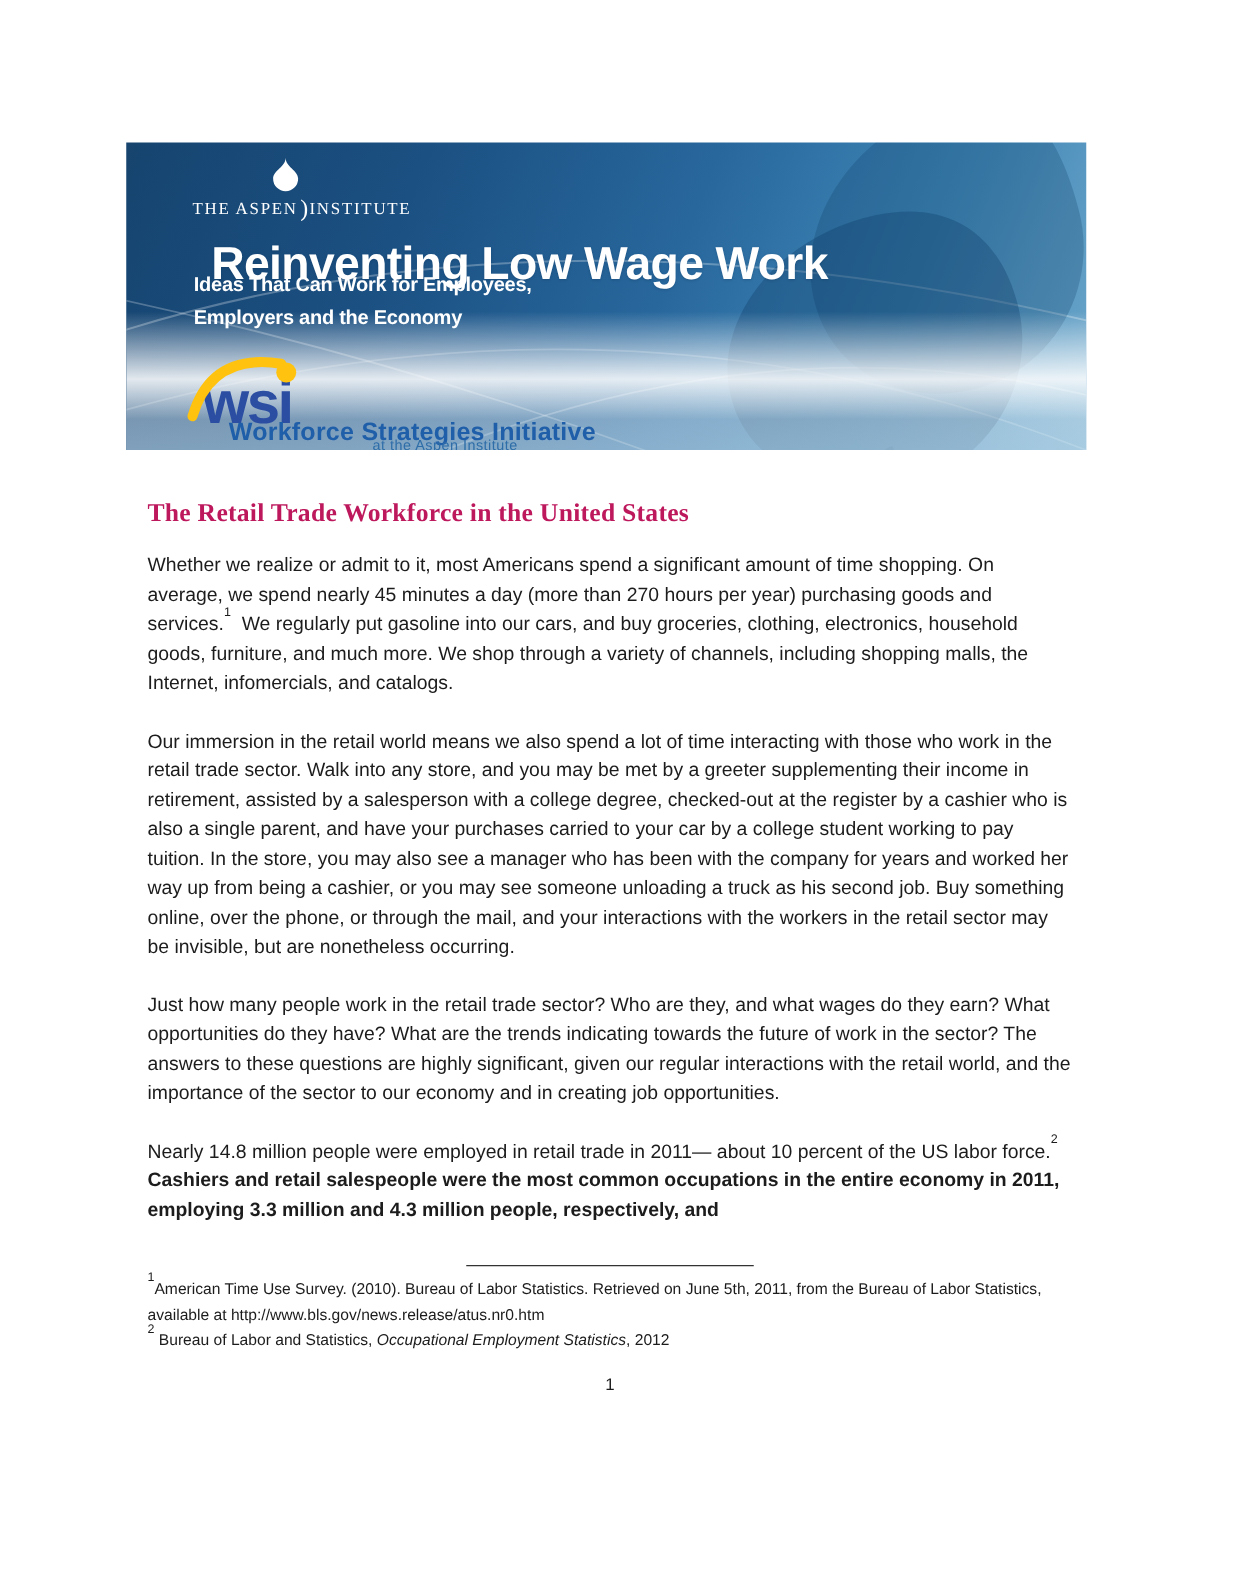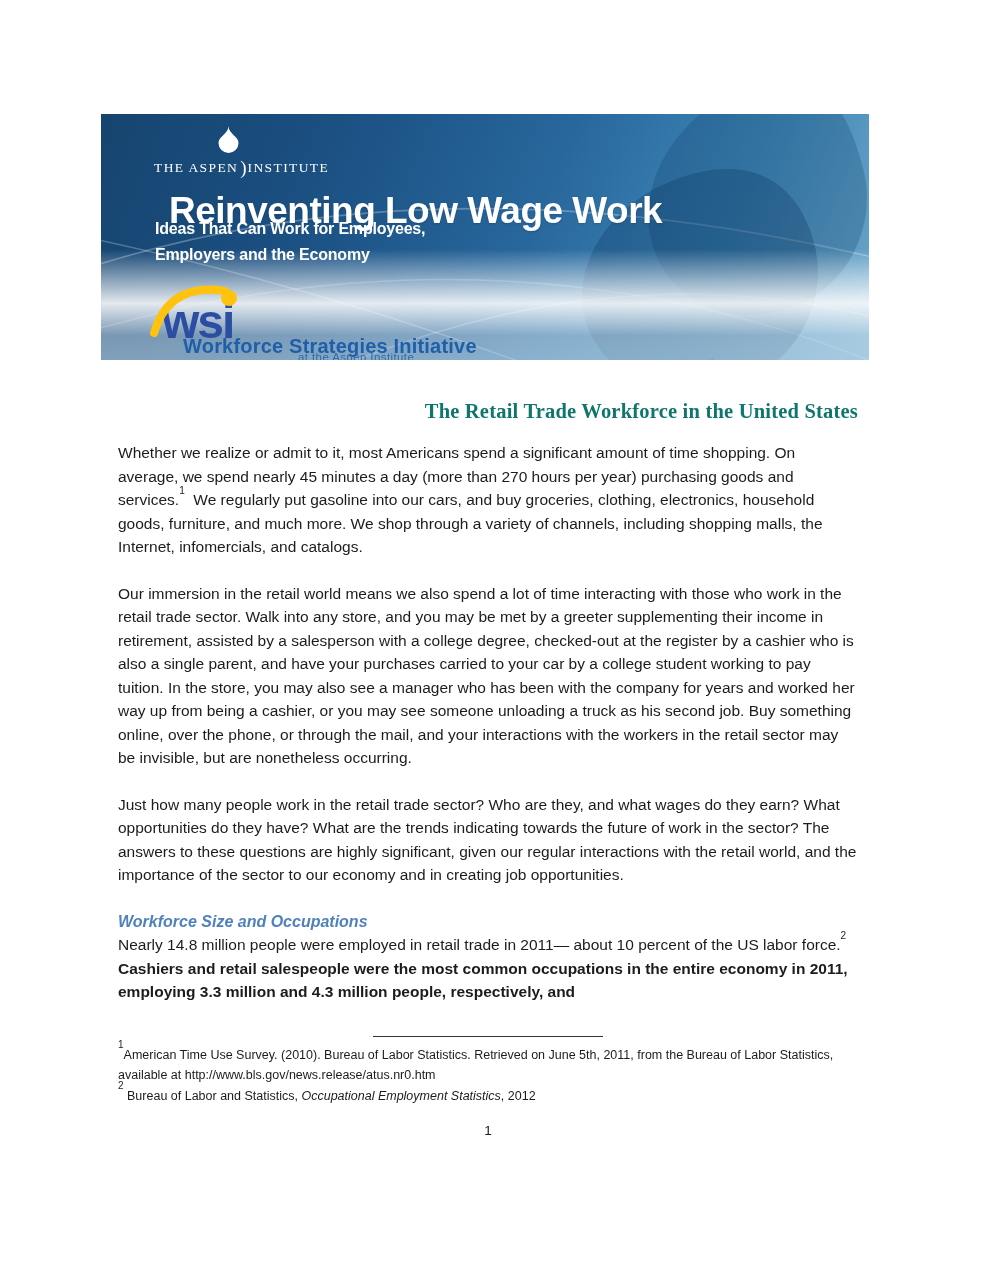--- a/index.html
+++ b/index.html
@@ -50,23 +50,23 @@
     color:#1F5EA8;font-size:20px;font-weight:bold;letter-spacing:0.2px;
   }
   .wsi-tagline{
     position:absolute;left:101px;top:73px;white-space:nowrap;
     color:#2E6DA8;font-family:Liberation Sans, sans-serif;font-size:11.5px;letter-spacing:0.4px;margin-left:48px;
   }
 
   
   .content{position:absolute;left:118px;top:398px;width:740px;}
   .doc-title{
-    margin:0 0 16px 0;text-align:right;
+    margin:0 0 16px 0;text-align:left;
     font-family:"Liberation Serif",serif;font-weight:bold;font-size:20.5px;
-    letter-spacing:0.2px;color:#0f766e;line-height:27px;
+    letter-spacing:0.2px;color:#be185d;line-height:27px;
   }
   .para{margin:0 0 23px 0;font-size:15.5px;line-height:23.5px;color:#1c1c1c;}
   .para:last-of-type{margin-bottom:0;}
   sup.note{font-size:10px;line-height:0;position:relative;top:-5px;}
   .section-heading{
     margin:0;font-size:16px;font-style:italic;color:#4F81BD;line-height:23.5px;
   }
   .bold-run{font-weight:bold;}
   .footnote-divider{
     margin-top:32px;width:230px;height:0;
@@ -119,21 +119,20 @@
   <div class="content">
 
     <h2 class="doc-title">The Retail Trade Workforce in the United States</h2>
 
     <p class="para"><span>Whether we realize or admit to it, most Americans spend a significant amount of time shopping. On average, we spend nearly 45 minutes a day (more than 270 hours per year) purchasing goods and services.</span><sup class="note">1</sup><span>&nbsp; We regularly put gasoline into our cars, and buy groceries, clothing, electronics, household goods, furniture, and much more. We shop through a variety of channels, including shopping malls, the Internet, infomercials, and catalogs.</span></p>
 
     <p class="para">Our immersion in the retail world means we also spend a lot of time interacting with those who work in the retail trade sector. Walk into any store, and you may be met by a greeter supplementing their income in retirement, assisted by a salesperson with a college degree, checked-out at the register by a cashier who is also a single parent, and have your purchases carried to your car by a college student working to pay tuition. In the store, you may also see a manager who has been with the company for years and worked her way up from being a cashier, or you may see someone unloading a truck as his second job. Buy something online, over the phone, or through the mail, and your interactions with the workers in the retail sector may be invisible, but are nonetheless occurring.</p>
 
     <p class="para">Just how many people work in the retail trade sector? Who are they, and what wages do they earn? What opportunities do they have? What are the trends indicating towards the future of work in the sector? The answers to these questions are highly significant, given our regular interactions with the retail world, and the importance of the sector to our economy and in creating job opportunities.</p>
 
-    <h3 class="section-heading">Workforce Size and Occupations</h3>
 
     <p class="para"><span>Nearly 14.8 million people were employed in retail trade in 2011— about 10 percent of the US labor force.</span><sup class="note">2</sup><span class="bold-run"> Cashiers and retail salespeople were the most common occupations in the entire economy in 2011, employing 3.3 million and 4.3 million people, respectively, and</span></p>
 
     <hr class="footnote-divider">
 
     <div class="footnotes">
       <p class="footnote"><sup class="note">1</sup><span>American Time Use Survey. (2010). Bureau of Labor Statistics. Retrieved on June 5th, 2011, from the Bureau of Labor Statistics, available at http://www.bls.gov/news.release/atus.nr0.htm</span></p>
       <p class="footnote"><sup class="note">2</sup><span> Bureau of Labor and Statistics, </span><span class="it">Occupational Employment Statistics</span><span>, 2012</span></p>
     </div>
 

